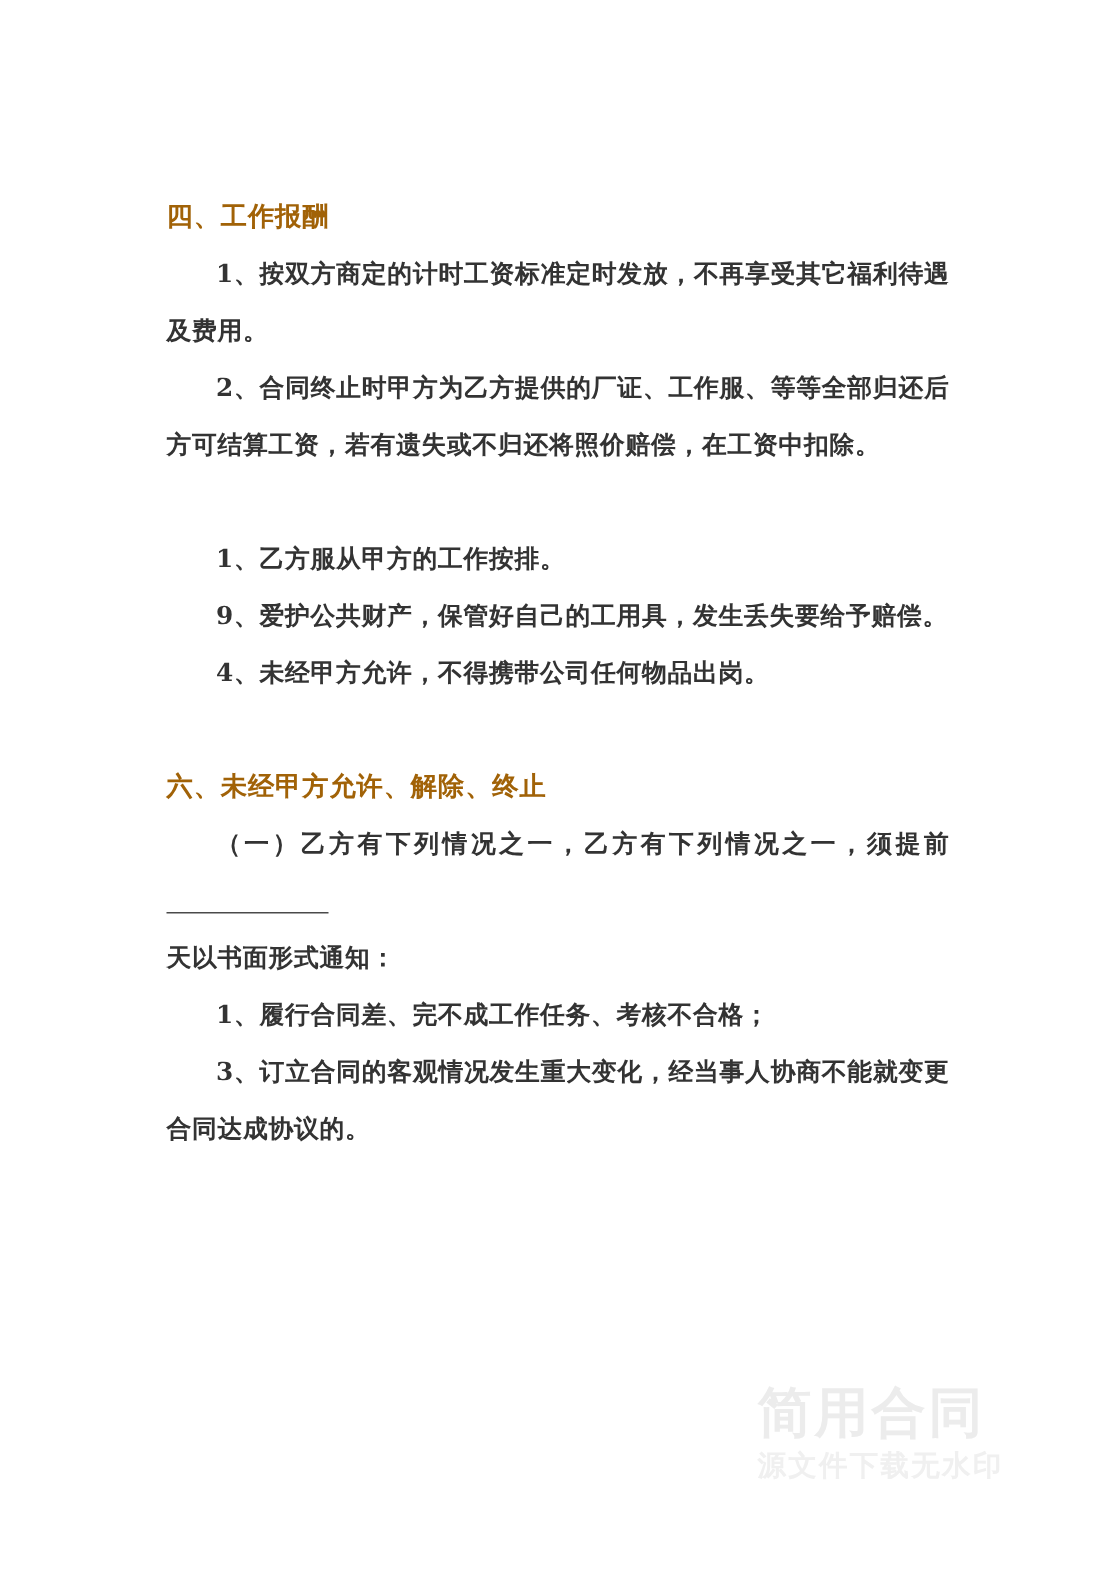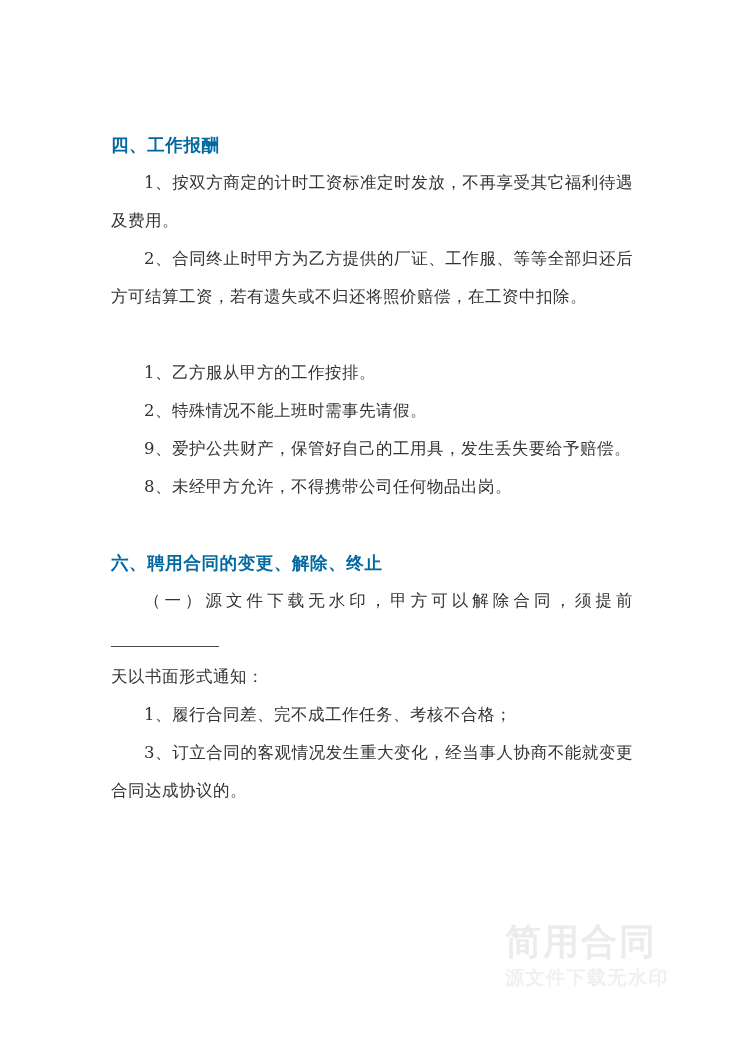--- a/index.html
+++ b/index.html
@@ -31,39 +31,40 @@
 
   .section {
     margin-bottom: 0;
   }
 
   .heading {
     font-size: 17.5px;
     font-weight: bold;
     line-height: 38px;
     letter-spacing: 0.6px;
-    color: #0369a1;
+    color: #a16207;
     text-indent: 0;
     margin: 0 0 0 0;
     white-space: nowrap;
   }
 
   .spacer {
     height: 38px;
   }
 
   p.para {
     margin: 0;
     font-size: 16.5px;
     line-height: 38px;
     letter-spacing: 0.5px;
     text-align: justify;
     text-justify: inter-character;
     text-indent: 2em;
     color: #333333;
+    font-weight: bold;
   }
 
   p.para.no-indent {
     text-indent: 0;
   }
 
   .blank-line {
     display: inline-block;
     border-bottom: 1.4px solid #4a4a4a;
     width: 108px;
@@ -109,31 +110,30 @@
     <div class="section">
       <div class="heading">四、工作报酬</div>
       <p class="para">1、按双方商定的计时工资标准定时发放，不再享受其它福利待遇及费用。</p>
       <p class="para">2、合同终止时甲方为乙方提供的厂证、工作服、等等全部归还后方可结算工资，若有遗失或不归还将照价赔偿，在工资中扣除。</p>
     </div>
 
     <div class="spacer"></div>
 
     <div class="section">
       <p class="para">1、乙方服从甲方的工作按排。</p>
-      <p class="para">2、特殊情况不能上班时需事先请假。</p>
       <p class="para">9、爱护公共财产，保管好自己的工用具，发生丢失要给予赔偿。</p>
-      <p class="para">8、未经甲方允许，不得携带公司任何物品出岗。</p>
+      <p class="para">4、未经甲方允许，不得携带公司任何物品出岗。</p>
     </div>
 
     <div class="spacer"></div>
 
     <div class="section">
-      <div class="heading">六、聘用合同的变更、解除、终止</div>
+      <div class="heading">六、未经甲方允许、解除、终止</div>
 
-      <p class="para"><span>（一）源文件下载无水印，甲方可以解除合同，须提前</span><span class="blank-line"></span></p>
+      <p class="para"><span>（一）乙方有下列情况之一，乙方有下列情况之一，须提前</span><span class="blank-line"></span></p>
 
       <p class="para no-indent">天以书面形式通知：</p>
 
       <p class="para">1、履行合同差、完不成工作任务、考核不合格；</p>
       <p class="para">3、订立合同的客观情况发生重大变化，经当事人协商不能就变更合同达成协议的。</p>
     </div>
 
   </div>
 
   <div class="watermark">

